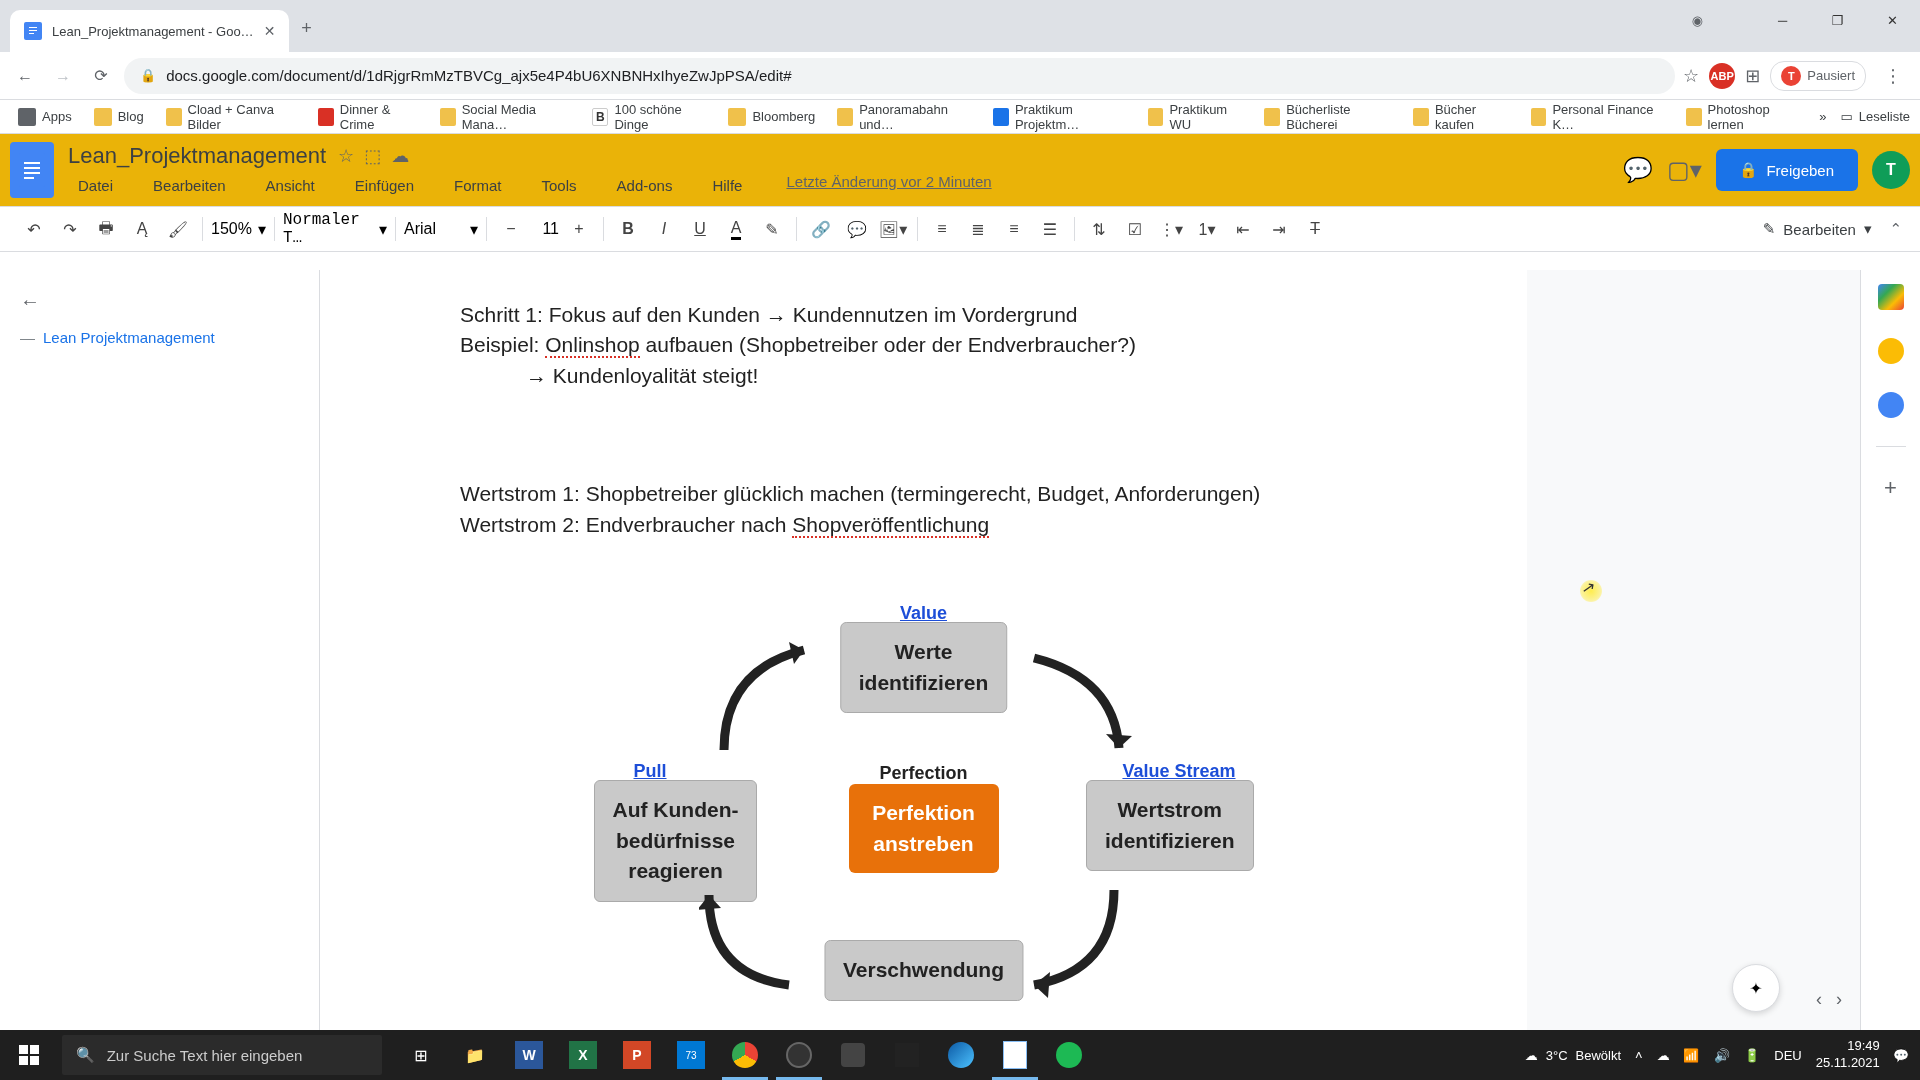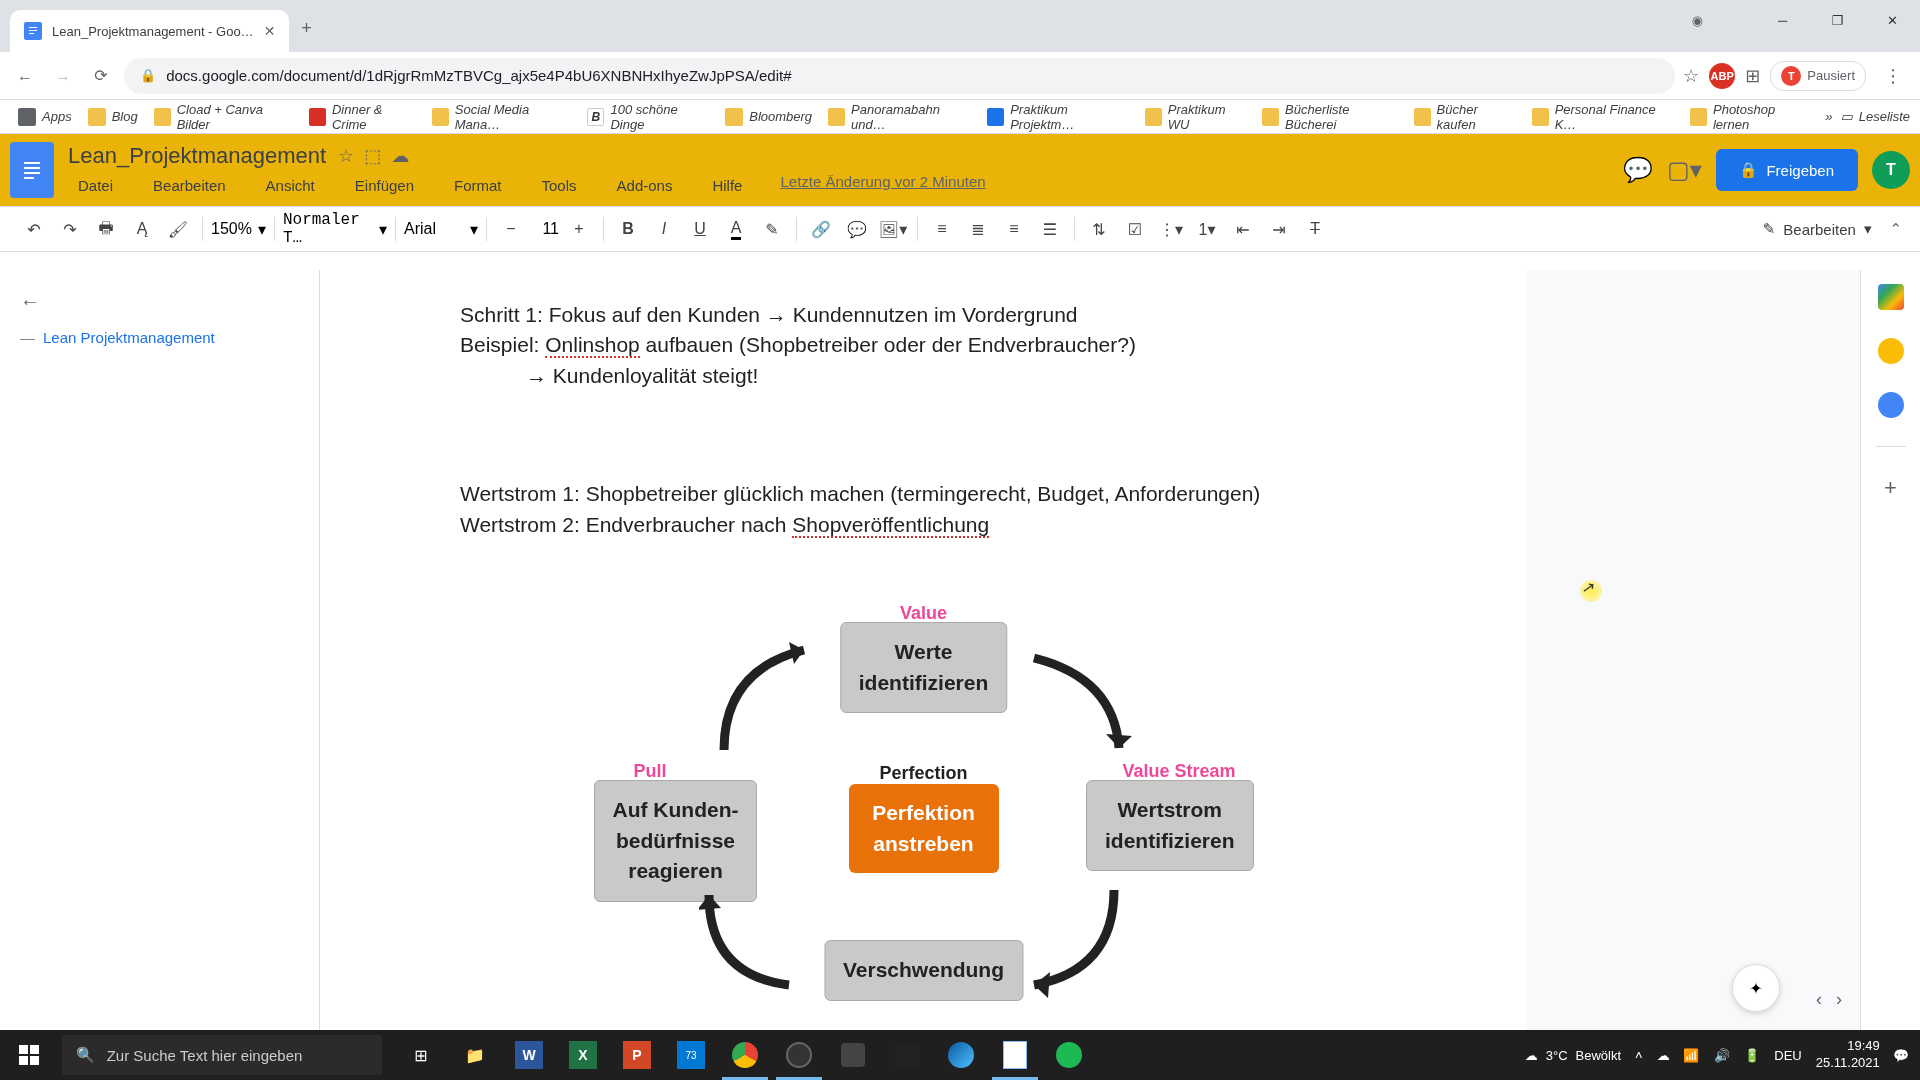--- a/index.html
+++ b/index.html
@@ -21,39 +21,39 @@
 .url-box { flex: 1; background: #f1f3f4; border-radius: 20px; height: 36px; display: flex; align-items: center; padding: 0 16px; gap: 10px; }
 .url-box .lock { font-size: 13px; color: #5f6368; }
 .url-box .url { font-size: 15px; color: #202124; }
 .addr-right { display: flex; align-items: center; gap: 10px; }
 .star-icon { font-size: 18px; color: #5f6368; cursor: pointer; }
 .ext-icon { width: 26px; height: 26px; border-radius: 50%; display: flex; align-items: center; justify-content: center; font-size: 11px; font-weight: bold; }
 .pausiert { border: 1px solid #dadce0; border-radius: 14px; padding: 4px 10px; display: flex; align-items: center; gap: 6px; font-size: 13px; color: #5f6368; }
 .pausiert .avatar { width: 20px; height: 20px; border-radius: 50%; background: #ea4335; color: #fff; display: flex; align-items: center; justify-content: center; font-size: 11px; font-weight: bold; }
 .menu-dots { font-size: 18px; color: #5f6368; cursor: pointer; padding: 0 8px; }
 
-.bookmarks { background: #fff; height: 34px; display: flex; align-items: center; padding: 0 10px; border-bottom: 1px solid #dadce0; font-style: italic; }
+.bookmarks { background: #fff; height: 34px; display: flex; align-items: center; padding: 0 10px; gap: 6px; border-bottom: 1px solid #dadce0; }
 .bm { display: flex; align-items: center; gap: 6px; padding: 4px 8px; font-size: 13px; color: #3c4043; cursor: pointer; border-radius: 4px; }
 .bm-icon { width: 18px; height: 18px; background: #f0c14b; border-radius: 2px; }
 .bm-icon.apps { background: #5f6368; }
 .bm-icon.bold { background: #fff; border: 1px solid #ccc; color: #333; display: flex; align-items: center; justify-content: center; font-weight: bold; font-size: 12px; }
 .bm-icon.red { background: #d93025; }
 .bm-icon.teal { background: #1a73e8; }
 .reading { margin-left: auto; display: flex; align-items: center; gap: 6px; font-size: 13px; color: #3c4043; cursor: pointer; }
 
 
 .docs-header { background: #eab308; height: 72px; display: flex; align-items: center; padding: 0 10px; }
 .docs-logo { width: 44px; height: 56px; background: #4285f4; border-radius: 4px; margin-right: 14px; display: flex; align-items: center; justify-content: center; color: #fff; font-size: 22px; }
 .docs-title-area { flex: 1; }
 .docs-title-row { display: flex; align-items: center; gap: 12px; }
 .docs-title { font-size: 22px; color: #3c4043; }
 .title-icons { display: flex; gap: 10px; color: #5f6368; font-size: 18px; }
 .docs-menu { display: flex; gap: 20px; margin-top: 4px; }
 .menu-item { padding: 4px 10px; font-size: 15px; color: #3c4043; cursor: pointer; }
-.last-edit { font-size: 15px; color: #5f6368; text-decoration: underline; margin-left: 8px; text-align: right; }
+.last-edit { font-size: 15px; color: #5f6368; text-decoration: underline; margin-left: 14px; text-align: right; }
 .header-right { display: flex; align-items: center; gap: 14px; }
 .hr-icon { font-size: 24px; color: #5f6368; cursor: pointer; }
 .share-btn { background: #1a73e8; color: #fff; padding: 12px 24px; border-radius: 6px; font-size: 15px; font-weight: 500; display: flex; align-items: center; gap: 8px; cursor: pointer; }
 .user-avatar { width: 38px; height: 38px; border-radius: 50%; background: #0f9d58; color: #fff; display: flex; align-items: center; justify-content: center; font-weight: bold; }
 
 
 .toolbar { background: #fff; height: 46px; border-top: 1px solid #dadce0; border-bottom: 1px solid #dadce0; display: flex; align-items: center; padding: 0 18px; gap: 4px; }
 .tb-btn { width: 32px; height: 32px; display: flex; align-items: center; justify-content: center; font-size: 16px; color: #444; cursor: pointer; border-radius: 4px; }
 .tb-sep { width: 1px; height: 24px; background: #dadce0; margin: 0 4px; }
 .tb-zoom { display: flex; align-items: center; gap: 6px; }
@@ -76,21 +76,21 @@
 .page p { margin: 0; }
 .spell-err { border-bottom: 2px dotted #d93025; }
 .indent { padding-left: 66px; }
 .gap { height: 88px; }
 
 
 .diagram { position: relative; width: 660px; height: 420px; margin: 60px auto 0 auto; }
 .diag-box { position: absolute; background: #c9c9c9; border: 1px solid #aaa; border-radius: 6px; padding: 14px 18px; text-align: center; font-weight: bold; font-size: 21px; color: #222; min-width: 150px; }
 .diag-box.center { background: #e8710a; color: #fff; border: none; }
 .diag-label { position: absolute; font-weight: bold; font-size: 18px; }
-.diag-label.orange { color: #ec4899; }
+.diag-label.orange { color: #1d4ed8; text-decoration: underline; }
 .diag-label.black { color: #222; }
 .arrow { position: absolute; }
 
 .side-panel { width: 60px; background: #fff; border-left: 1px solid #dadce0; display: flex; flex-direction: column; align-items: center; padding-top: 14px; gap: 28px; }
 .side-icon { width: 26px; height: 26px; border-radius: 4px; cursor: pointer; }
 
 .explore-btn { position: absolute; bottom: 18px; right: 80px; width: 48px; height: 48px; background: #fff; border: 1px solid #dadce0; border-radius: 50%; box-shadow: 0 2px 6px rgba(0,0,0,0.15); display: flex; align-items: center; justify-content: center; cursor: pointer; }
 .page-arrows { position: absolute; bottom: 20px; right: 18px; display: flex; gap: 14px; color: #5f6368; font-size: 18px; }
 
 

